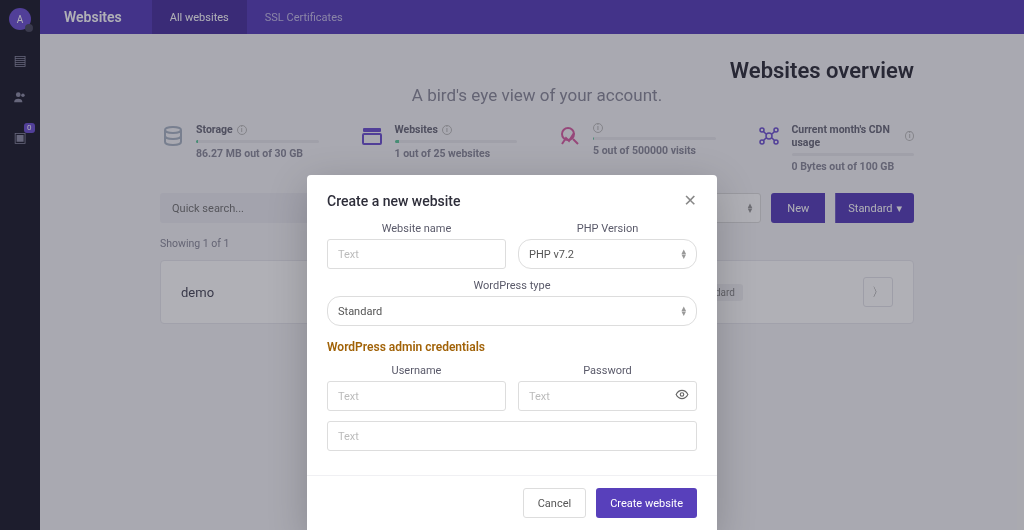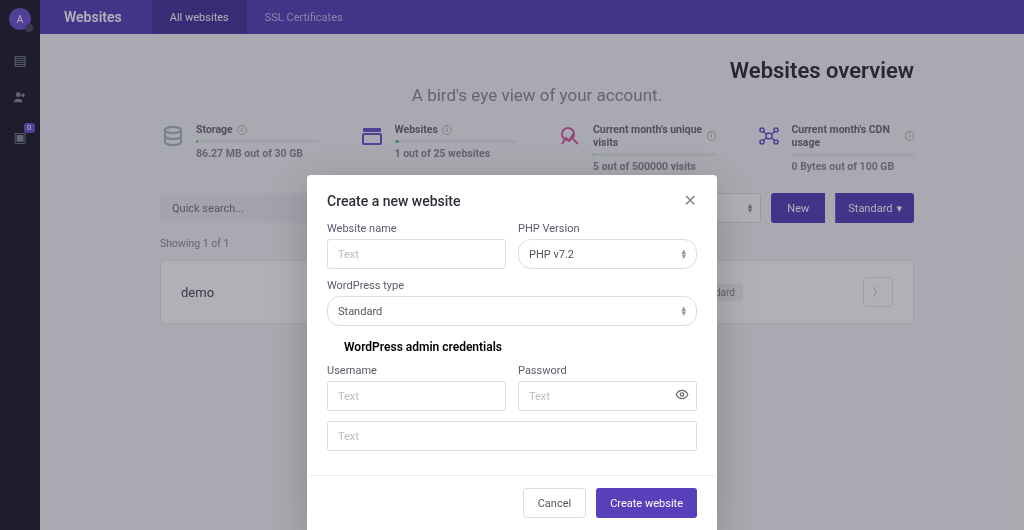--- a/index.html
+++ b/index.html
@@ -44,25 +44,25 @@
     
     .overlay { position:absolute; inset:0; background:rgba(30,30,45,0.35); display:flex; align-items:flex-start; justify-content:center; padding-top:175px; }
     .modal { width: 410px; background:#fff; border-radius:4px; box-shadow:0 10px 40px rgba(0,0,0,0.2); }
     .modal-header { padding:16px 20px 12px; display:flex; justify-content:space-between; align-items:center; }
     .modal-title { font-size:14px; color:#2e2e3a; font-weight:500; }
     .close { background:none; border:none; font-size:16px; color:#888; cursor:pointer; }
     .modal-body { padding:0 20px 18px; }
     .row2 { display:flex; gap:12px; margin-bottom:10px; }
     .field { flex:1; }
     .field-full { width:100%; }
-    .flabel { font-size:11px; color:#5a5a6a; margin-bottom:4px; display:block; }
+    .flabel { font-size:11px; color:#5a5a6a; margin-bottom:4px; display:block;text-align:center; }
     .finput { width:100%; height:30px; border:1px solid #ddd; border-radius:3px; padding:0 10px; font-size:11px; }
     .finput::placeholder { color:#bbb; }
     .fselect { width:100%; height:30px; border:1px solid #ddd; border-radius:13px; padding:0 10px; font-size:11px; background:#fff; display:flex; align-items:center; justify-content:space-between; color:#555; }
-    .section-title { font-size:12px; font-weight:600; color:#000000; margin:14px 17px 10px; }
+    .section-title { font-size:12px; font-weight:600; color:#a16207; margin:14px 0 10px; }
     .pwd-wrap { position:relative; }
     .eye { position:absolute; right:8px; top:50%; transform:translateY(-50%); font-size:12px; color:#666; cursor:pointer; }
     .modal-footer { padding:12px 20px 16px; display:flex; justify-content:flex-end; gap:10px; border-top:1px solid #f0f0f3; margin-top:6px; }
     .btn-cancel { height:30px; padding:0 14px; background:#fff; border:1px solid #ddd; border-radius:3px; font-size:11px; color:#555; cursor:pointer; }
     .btn-create { height:30px; padding:0 14px; background:#5840bb; border:none; border-radius:3px; font-size:11px; color:#fff; cursor:pointer; }
     .updown { font-size:9px; color:#999; line-height:0.6; display:flex; flex-direction:column; }
   </style>
 </head>
 <body>
 
@@ -134,21 +134,20 @@
     </div>
     <div class="stat">
       <div class="stat-icon" style="color:#d85fa4">
         <svg width="24" height="24" viewBox="0 0 24 24" fill="none" stroke="currentColor" stroke-width="2">
             <circle cx="10" cy="10" r="6"></circle>
             <path d="M15 15l5 5M4 20l4-6 3 3 5-8"></path>
           </svg>
       </div>
       <div class="stat-body">
         <div class="stat-label">
-            <span>Current month's unique visits</span>
             <span class="info-ic">i</span>
           </div>
         <div class="stat-bar">
             <div class="stat-fill" style="width:1%"></div>
           </div>
         <div class="stat-value">5 out of 500000 visits</div>
       </div>
     </div>
     <div class="stat">
       <div class="stat-icon" style="color:#6e52d2">

